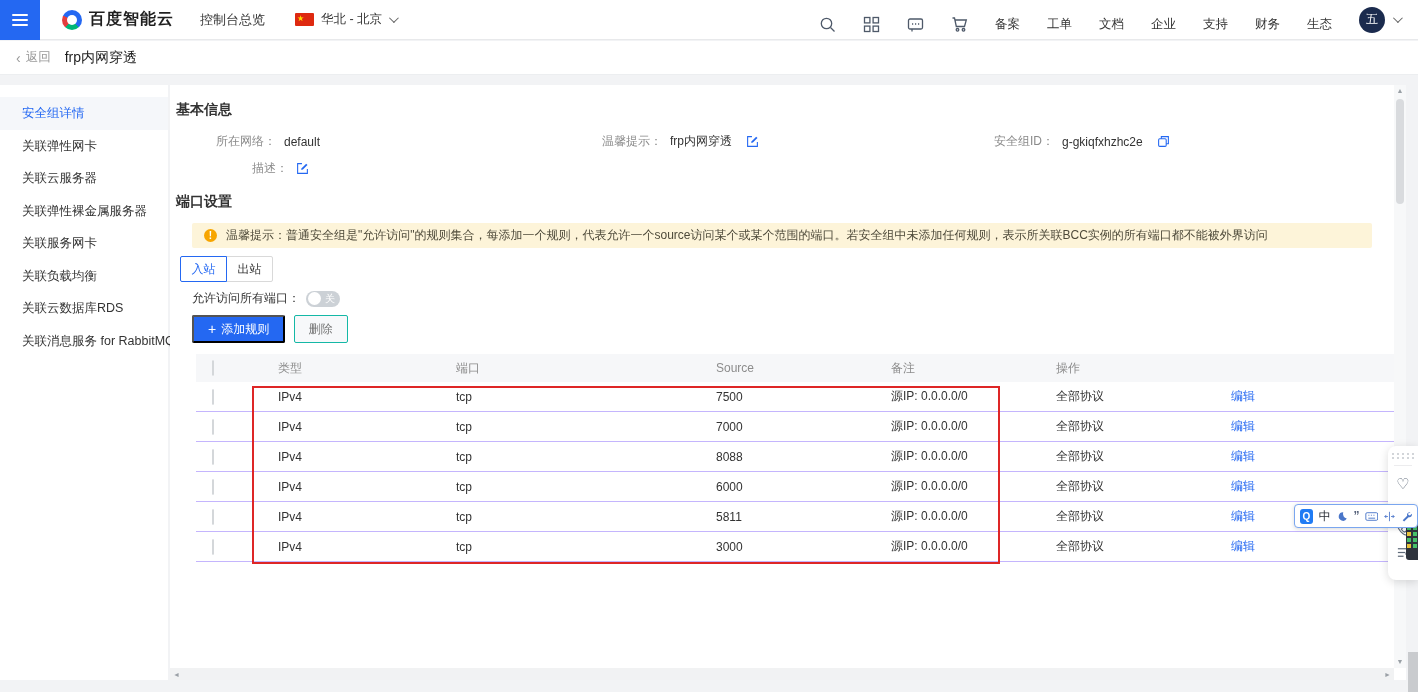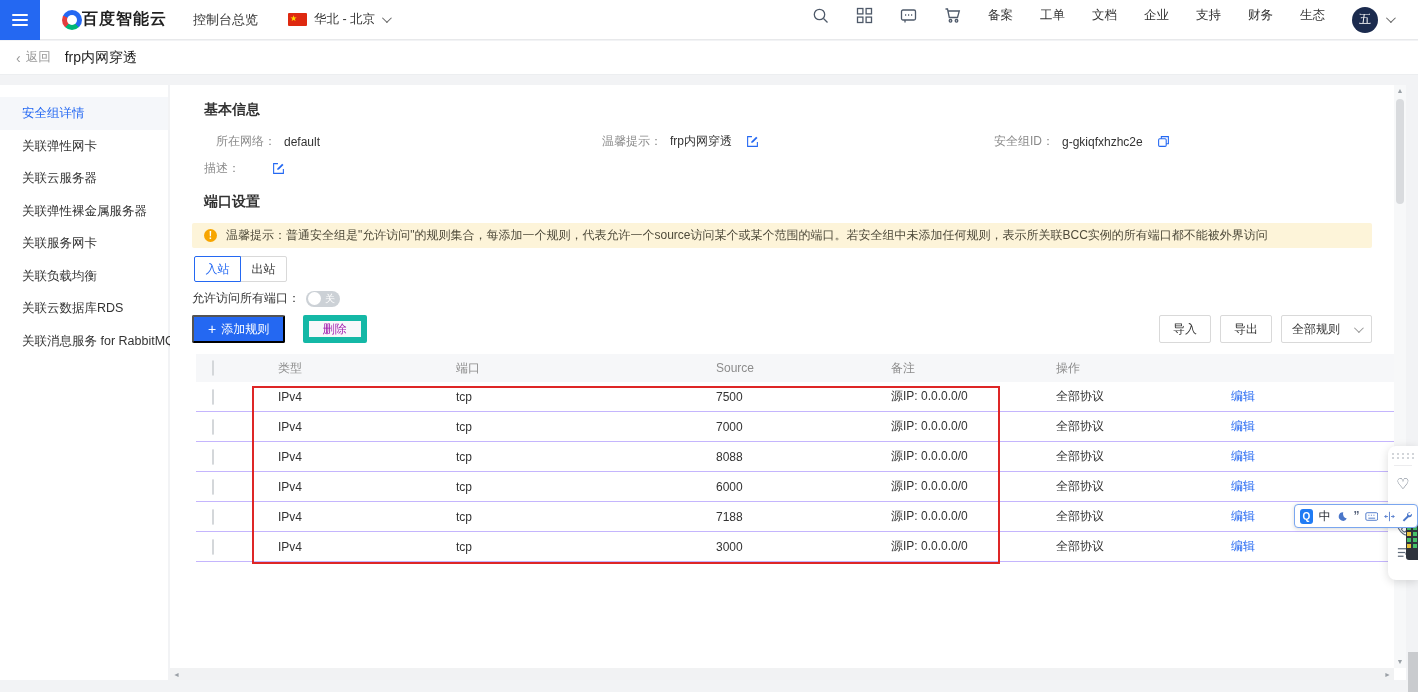--- a/index.html
+++ b/index.html
@@ -7,84 +7,84 @@
   body {
     font-family: "Liberation Sans", "DejaVu Sans", sans-serif;
     background:#f2f3f5; position:relative; color:#333;
   }
   
   .topbar { position:absolute; left:0; top:0; width:1418px; height:40px;
     background:#fff; border-bottom:1px solid #e8e9eb; display:flex; align-items:center; z-index:30;}
   .hamburger { width:40px; height:40px; background:#2468F2; display:flex; flex-direction:column;
     justify-content:center; align-items:center; gap:3px; cursor:pointer; flex:0 0 auto;}
   .hamburger i { width:16px; height:2px; background:#fff; border-radius:1px; display:block;}
-  .brand { display:flex; align-items:center; margin-left:22px;}
+  .brand { display:flex; align-items:center; gap:7px; margin-left:22px;}
   .logo-ring { width:20px; height:20px; border-radius:50%; position:relative;
     background:conic-gradient(#2468F2 0 38%, #00b578 38% 62%, #e23e3e 62% 82%, #2468F2 82% 100%);}
   .logo-ring::after { content:""; position:absolute; inset:5px; background:#fff; border-radius:50%;}
   .brand-name { font-size:16px; font-weight:700; color:#1f1f1f; letter-spacing:1px;}
   .console { font-size:13px; color:#333; margin-left:26px; cursor:pointer;}
   .region { display:flex; align-items:center; gap:7px; margin-left:30px; cursor:pointer;}
   .flag { width:19px; height:13px; background:#de2910; position:relative; border-radius:1px;}
   .flag .star { position:absolute; left:2px; top:-1px; font-size:8px; color:#ffde00; line-height:13px;}
   .region-name { font-size:12.5px; color:#333;text-align:center;}
   .chev { width:7px; height:7px; border-right:1.5px solid #666; border-bottom:1.5px solid #666;
     transform:rotate(45deg) translateY(-2px); display:inline-block;}
-  .topbar-right { margin-left:auto; display:flex; align-items:flex-start; gap:27px; padding-right:25px;}
+  .topbar-right { margin-left:auto; display:flex; align-items:flex-end; gap:27px; padding-right:18px;}
   .tb-icon { width:17px; height:17px; display:block; cursor:pointer;}
   .tb-icon path, .tb-icon circle, .tb-icon rect, .tb-icon line { stroke:#4e5969; stroke-width:1.3; fill:none;}
   .tb-link { font-size:12.5px; color:#333; cursor:pointer; white-space:nowrap;}
   .avatar-wrap { display:flex; align-items:center; gap:8px; cursor:pointer;}
   .avatar { width:26px; height:26px; border-radius:50%; background:#1b2b4e; color:#fff;
     font-size:12px; display:flex; align-items:center; justify-content:center;}
   
   .crumb { position:absolute; left:0; top:41px; width:1418px; height:34px; background:#fff;
     display:flex; align-items:center; padding-left:16px; border-bottom:1px solid #eceef0; z-index:20;}
   .crumb-back { font-size:12.5px; color:#999; display:flex; align-items:center; gap:5px; cursor:pointer;}
   .crumb-back .lt { font-size:14px; color:#999;}
   .crumb-title { font-size:14px; color:#1f1f1f; margin-left:14px;}
   
   .sidebar { position:absolute; left:0; top:85px; width:168px; height:595px; background:#fff; padding-top:12px;}
   .side-item { height:32.5px; line-height:32.5px; font-size:12.5px; color:#333;
     padding-left:22px; cursor:pointer; white-space:nowrap;}
   .side-item.active { color:#2468F2; background:#f5f7fa;}
   
   .main { position:absolute; left:170px; top:85px; width:1236px; height:595px; background:#fff; overflow:hidden;}
-  .sec-title { position:absolute; left:34px; font-size:14px; font-weight:700; color:#333;}
+  .sec-title { position:absolute; left:6px; font-size:14px; font-weight:700; color:#333;}
   .t1 { top:16px;}  .t2 { top:108px;}
   .field { position:absolute; top:48px; font-size:12px; display:flex; align-items:center; gap:8px;margin-left:24px;}
   .f-desc { top:75px;}
   .f-label { color:#8a8a8a;}
   .f-value { color:#333;}
   .mini-icon { width:13px; height:13px; display:inline-block; vertical-align:-2px; cursor:pointer; margin-left:6px;}
   
   .notice { position:absolute; left:22px; right:34px; top:138px; height:25px; background:#fdf4d9;
     border-radius:2px; display:flex; align-items:center; padding-left:12px; gap:9px;}
   .warn-dot { width:13px; height:13px; border-radius:50%; background:#f7a500; color:#fff; font-size:10px;
     font-weight:700; display:flex; align-items:center; justify-content:center; flex:0 0 auto;}
   .notice-text { font-size:12px; color:#4e4a3a; white-space:nowrap; overflow:hidden;}
   
-  .tabs { position:absolute; left:24px; top:171px; display:flex;}
+  .tabs { position:absolute; left:10px; top:171px; display:flex;}
   .tab { min-width:47px; height:26px; line-height:24px; text-align:center; font-size:12px; padding:0 10px;
     border:1px solid #d9d9d9; background:#fff; color:#333; cursor:pointer;}
   .tab.active { border-color:#2468F2; color:#2468F2; position:relative; z-index:2;}
   .tab + .tab { margin-left:-1px; border-radius:0 2px 2px 0;}
   .tab:first-child { border-radius:2px 0 0 2px;}
   
   .toggle-row { position:absolute; left:22px; top:205px; display:flex; align-items:center; gap:6px; font-size:12px; color:#333;}
   .switch { width:34px; height:16px; background:#ccd1d6; border-radius:8px; position:relative; cursor:pointer;}
   .switch .knob { position:absolute; left:1.5px; top:1.5px; width:13px; height:13px; border-radius:50%; background:#fff;}
   .switch .sw-txt { position:absolute; right:5px; top:2px; font-size:10px; color:#fff; line-height:12px;}
   
   .btn-row { position:absolute; left:22px; right:34px; top:230px; height:28px;}
   .btn { display:inline-flex; align-items:center; justify-content:center; height:28px; font-size:12px;
     border-radius:2px; cursor:pointer; vertical-align:top;}
   .btn-primary { background:#2468F2; color:#fff; padding:0 14px; gap:5px;}
   .btn-plus { font-size:14px; line-height:1;}
-  .btn-disabled { background:#f7f8fa; color:#a21caf; border:6px solid #14b8a6; padding:0 14px; margin-left:13px; cursor:not-allowed;}
+  .btn-disabled { background:#f7f8fa; color:#737373; border:1px solid #14b8a6; padding:0 14px; margin-left:4px; cursor:not-allowed;}
   .btn-right { float:right; display:flex; gap:9px;}
   .btn-plain { background:#fff; border:1px solid #d9d9d9; color:#333; padding:0 13px;}
   .btn-select { background:#fff; border:1px solid #d9d9d9; color:#333; padding:0 10px; gap:14px; display:inline-flex; align-items:center;}
   .btn-select .chev { border-color:#999;}
   
   .table { position:absolute; left:26px; top:269px; width:1200px;}
   .tr { display:grid; grid-template-columns:82px 178px 260px 175px 165px 175px 1fr; align-items:center;}
   .thead { height:28px; background:#f6f7f9; font-size:12px; color:#8c8c8c;}
   .row { height:30px; border-bottom:1px solid #c4b5fd; font-size:12px; color:#333;}
   .cb { width:14px; height:14px; border:1px solid #d4d7da; border-radius:2px; background:#fbfbfc; margin-left:16px; cursor:pointer;}
@@ -219,21 +219,21 @@
       </svg>
   </div>
   <div class="field" style="left:800px;">
     <span class="f-label">安全组ID：</span>
     <span class="f-value">g-gkiqfxhzhc2e</span>
     <svg class="mini-icon" viewBox="0 0 12 12">
         <rect x="1.5" y="3.5" width="7" height="7" rx="1" fill="none" stroke="#2468F2" stroke-width="1"></rect>
         <path d="M4 3.5V1.5h6.5V8H8.5" fill="none" stroke="#2468F2" stroke-width="1"></path>
       </svg>
   </div>
-  <div class="field f-desc" style="left:10px;">
+  <div class="field f-desc" style="left:34px;text-align:right;">
     <span class="f-label" style="width:60px;">描述：</span>
     <svg class="mini-icon" style="margin-left:0;" viewBox="0 0 12 12">
         <path d="M10.5 6.5v4h-9v-9h4" fill="none" stroke="#2468F2" stroke-width="1"></path>
         <path d="M4.8 7.4l1.6-.4 4.2-4.2-1.2-1.2-4.2 4.2z" fill="#2468F2"></path>
       </svg>
   </div>
 
   <h2 class="sec-title t2">端口设置</h2>
 
   <div class="notice">
@@ -253,28 +253,20 @@
       <span class="sw-txt">关</span>
     </span>
   </div>
 
   <div class="btn-row">
     <button class="btn btn-primary">
       <span class="btn-plus">+</span>
       <span>添加规则</span>
     </button>
     <button class="btn btn-disabled">删除</button>
-    <span class="btn-right">
-      <button class="btn btn-plain">导入</button>
-      <button class="btn btn-plain">导出</button>
-      <button class="btn btn-select">
-        <span>全部规则</span>
-        <span class="chev"></span>
-      </button>
-    </span>
   </div>
 
   <div class="table">
     <div class="tr thead">
       <span><span class="cb"></span></span>
       <span>类型</span>
       <span>端口</span>
       <span>Source</span>
       <span>备注</span>
       <span>操作</span>
@@ -313,21 +305,21 @@
       <span>tcp</span>
       <span>6000</span>
       <span>源IP: 0.0.0.0/0</span>
       <span>全部协议</span>
       <span><a class="link">编辑</a></span>
     </div>
     <div class="tr row">
       <span><span class="cb"></span></span>
       <span>IPv4</span>
       <span>tcp</span>
-      <span>7188</span>
+      <span>5811</span>
       <span>源IP: 0.0.0.0/0</span>
       <span>全部协议</span>
       <span><a class="link">编辑</a></span>
     </div>
     <div class="tr row">
       <span><span class="cb"></span></span>
       <span>IPv4</span>
       <span>tcp</span>
       <span>3000</span>
       <span>源IP: 0.0.0.0/0</span>

